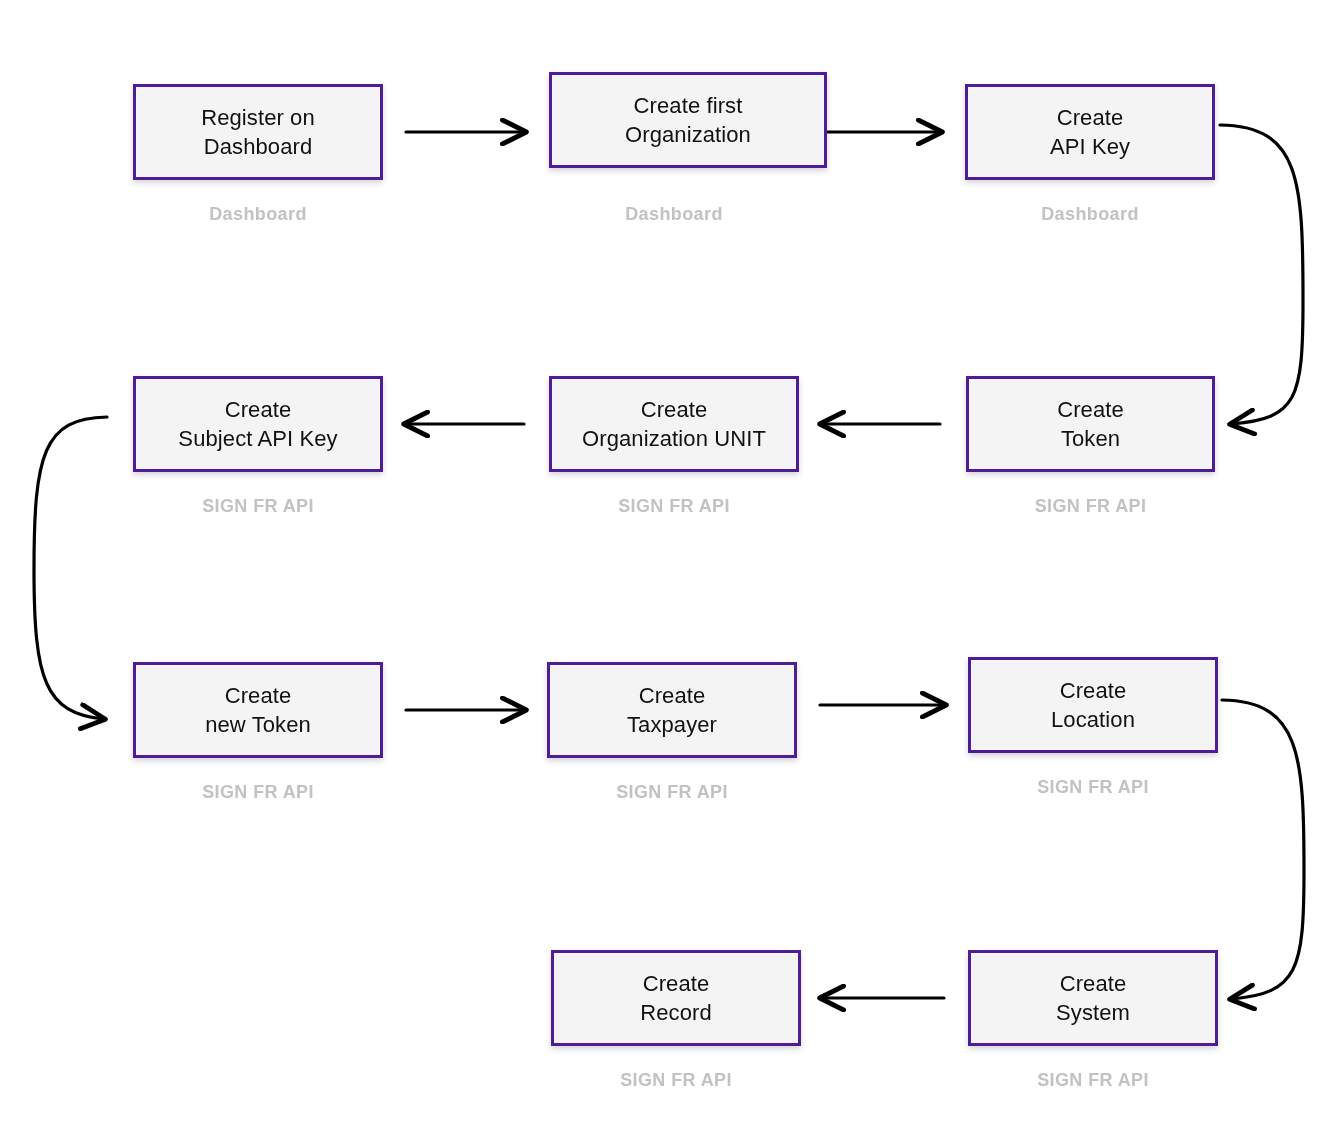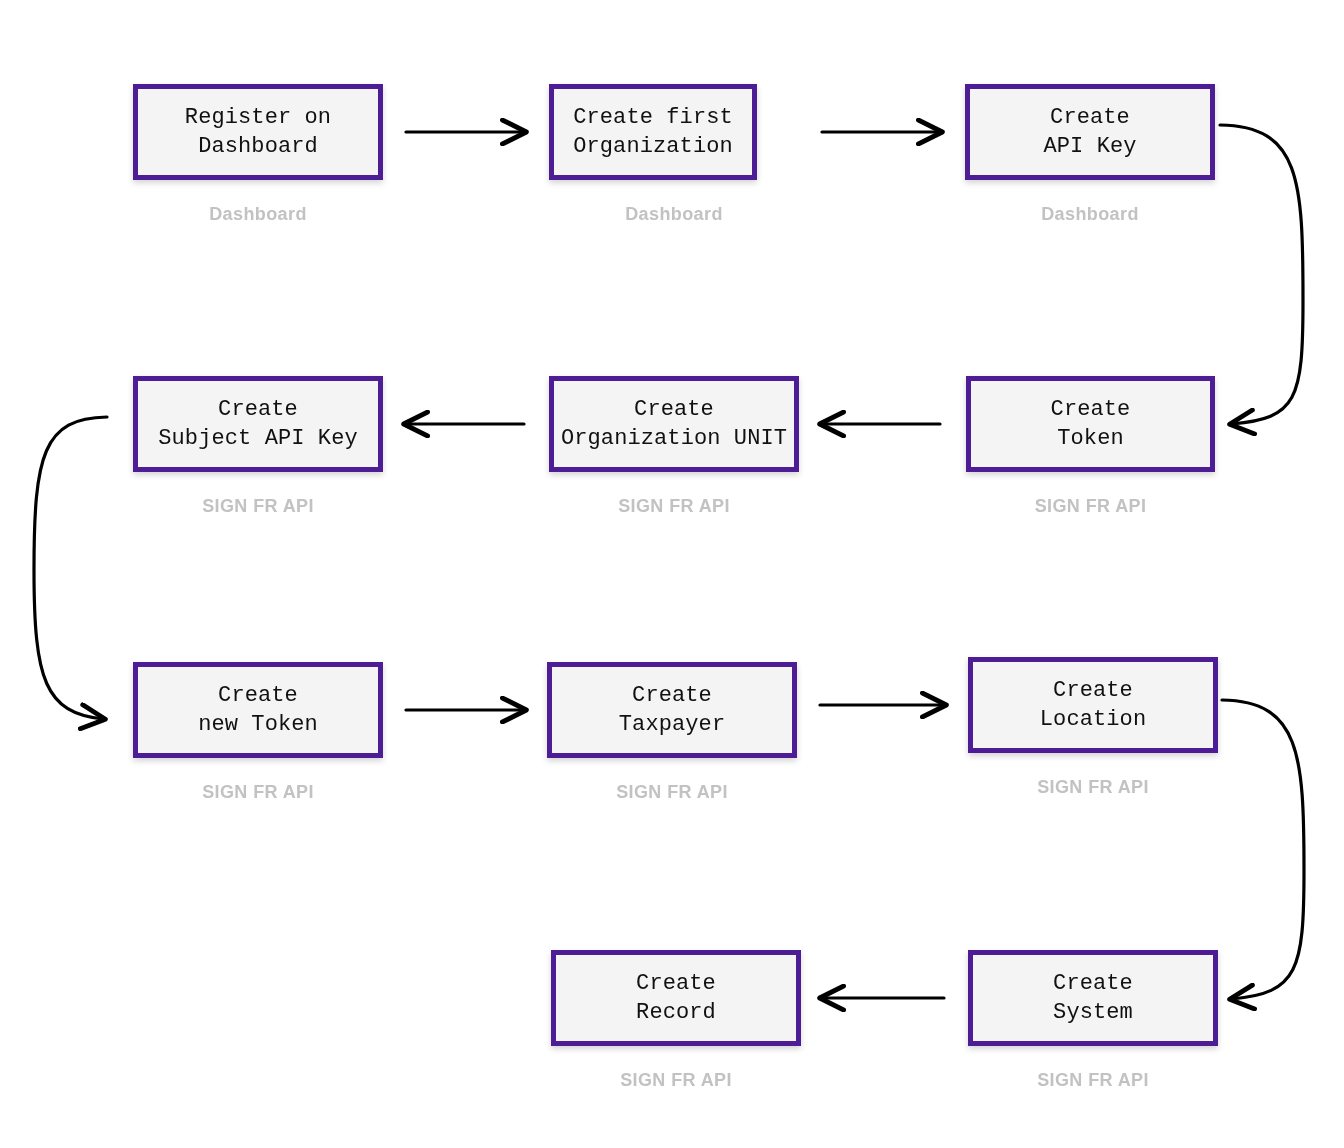--- a/index.html
+++ b/index.html
@@ -27,27 +27,26 @@
   }
   .node {
     position: absolute;
     box-sizing: border-box;
   }
   .node-box {
     box-sizing: border-box;
     width: 100%;
     height: 100%;
     background: #f4f4f4;
-    border: 5px solid #4c1d95;
+    border: 3px solid #4c1d95;
     box-shadow: 0 3px 6px rgba(0,0,0,0.17);
     display: flex;
     align-items: center;
     justify-content: center;
     text-align: center;
-    font-family: Liberation Mono, monospace;
   }
   .node-label {
     font-size: 22px;
     line-height: 1.32;
     color: #111111;
     letter-spacing: 0.1px;
     white-space: pre-line;
   }
   .node-caption {
     position: absolute;
@@ -86,21 +85,21 @@
   </svg>
 
   <div id="nodes-layer">
       <div class="node" style="left: 133px; top: 84px; width: 250px; height: 96px;">
         <div class="node-box">
           <div class="node-label">Register on
 Dashboard</div>
         </div>
       </div>
       <div class="node-caption" style="top: 204px; left: 133px; width: 250px;">Dashboard</div>
-      <div class="node" style="left: 549px; top: 84px; width: 208px; height: 96px;">
+      <div class="node" style="left: 549px; top: 72px; width: 278px; height: 96px;">
         <div class="node-box">
           <div class="node-label">Create first
 Organization</div>
         </div>
       </div>
       <div class="node-caption" style="top: 204px; left: 549px; width: 250px;">Dashboard</div>
       <div class="node" style="left: 965px; top: 84px; width: 250px; height: 96px;">
         <div class="node-box">
           <div class="node-label">Create
 API Key</div>

